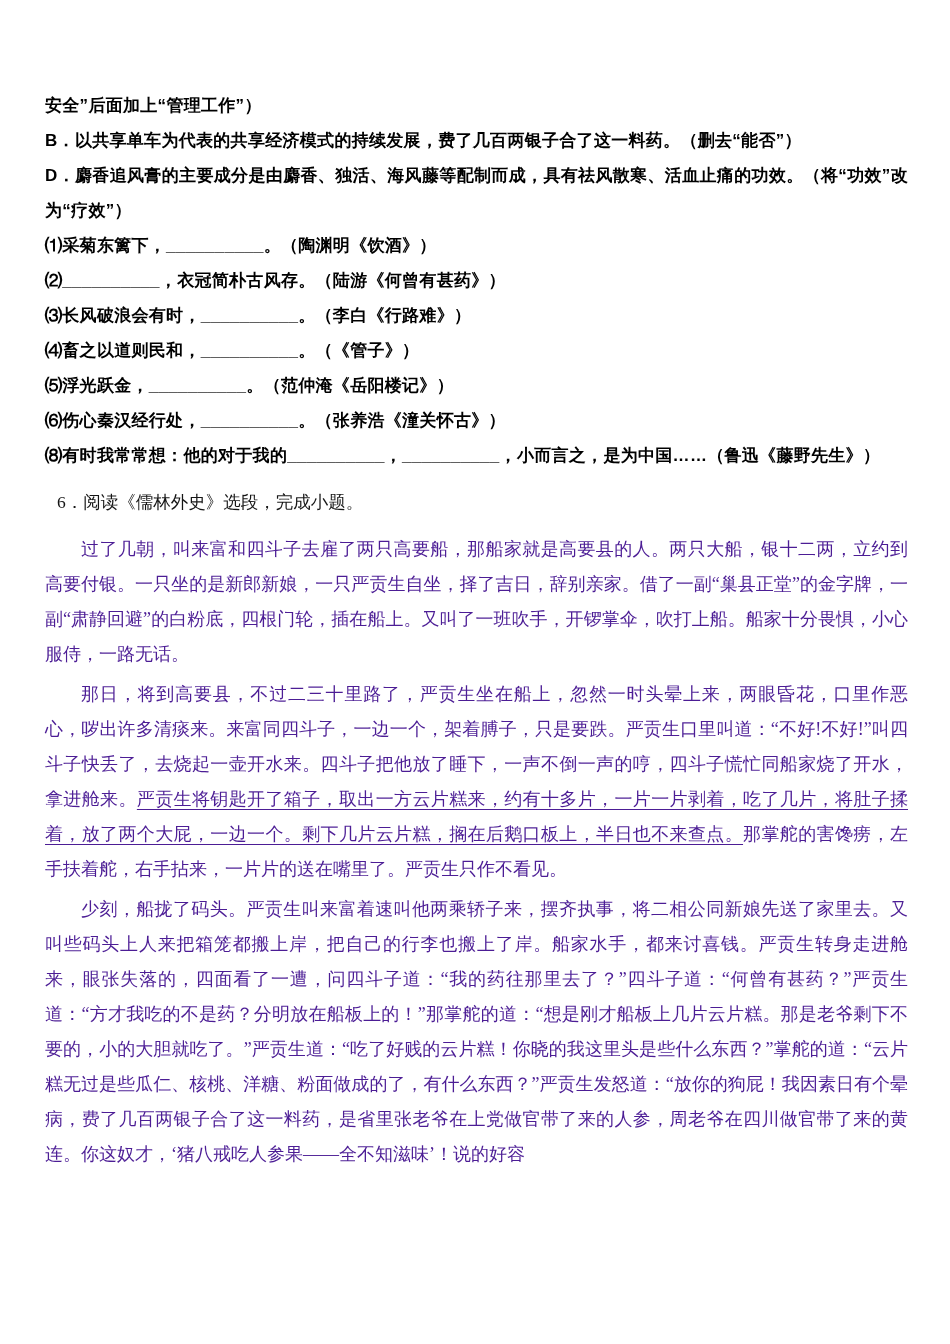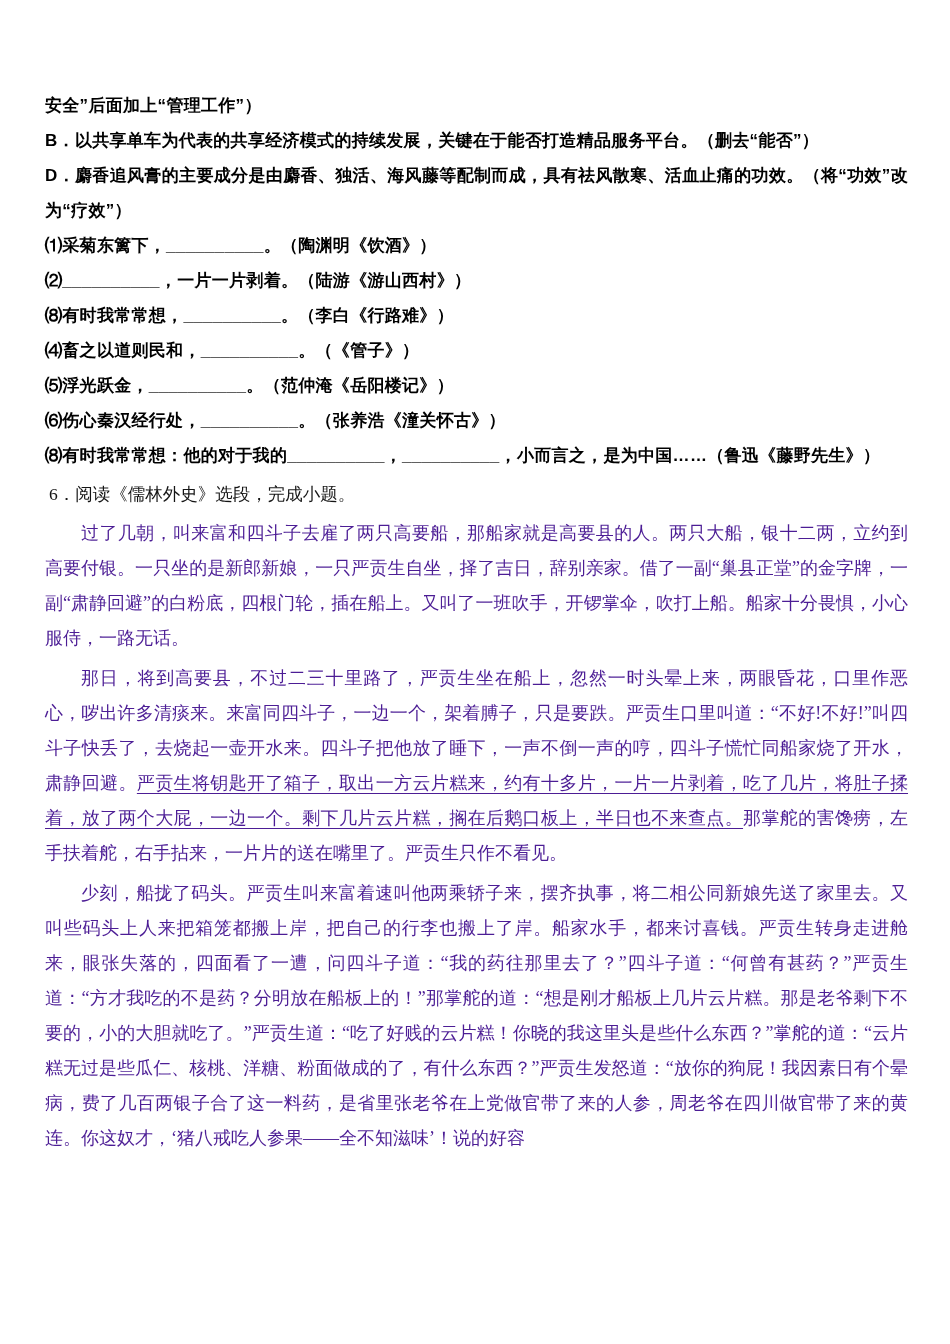--- a/index.html
+++ b/index.html
@@ -32,21 +32,21 @@
     letter-spacing: 0.3px;
     color: #000;
   }
   .opt { text-align: justify; }
   
   .q6-title {
     font-family: "Liberation Serif", serif;
     font-weight: 400;
     font-size: 17.5px;
     line-height: 35px;
-    margin: 4px;
+    margin: 12px;
     color: #151515;
   }
   
   .psg {
     font-family: "Liberation Serif", serif;
     font-weight: 400;
     font-size: 18px;
     line-height: 35px;
     margin: 0 0 5px 0;
     text-indent: 2em;
@@ -60,33 +60,33 @@
     text-decoration-thickness: 1px;
   }
 </style>
 </head>
 <body>
 
 <div class="page">
   <div class="content">
 
     <p class="opt">安全”后面加上“管理工作”）</p>
-    <p class="opt">B．以共享单车为代表的共享经济模式的持续发展，关键在于能否打造精品服务平台。（删去“能否”）</p>
+    <p class="opt">B．以共享单车为代表的共享经济模式的持续发展，费了几百两银子合了这一料药。（删去“能否”）</p>
     <p class="opt">D．麝香追风膏的主要成分是由麝香、独活、海风藤等配制而成，具有祛风散寒、活血止痛的功效。（将“功效”改为“疗效”）</p>
 
     <p class="q5-item">⑴采菊东篱下，__________。（陶渊明《饮酒》）</p>
-    <p class="q5-item">⑵__________，一片一片剥着。（陆游《游山西村》）</p>
-    <p class="q5-item">⑻有时我常常想，__________。（李白《行路难》）</p>
+    <p class="q5-item">⑵__________，衣冠简朴古风存。（陆游《何曾有甚药》）</p>
+    <p class="q5-item">⑶长风破浪会有时，__________。（李白《行路难》）</p>
     <p class="q5-item">⑷畜之以道则民和，__________。（《管子》）</p>
     <p class="q5-item">⑸浮光跃金，__________。（范仲淹《岳阳楼记》）</p>
     <p class="q5-item">⑹伤心秦汉经行处，__________。（张养浩《潼关怀古》）</p>
     <p class="q5-item">⑻有时我常常想：他的对于我的__________，__________，小而言之，是为中国……（鲁迅《藤野先生》）</p>
 
     <p class="q6-title">6．阅读《儒林外史》选段，完成小题。</p>
 
     <p class="psg"><span>过了几朝，叫来富和四斗子去雇了两只高要船，那船家就是高要县的人。两只大船，银十二两，立约到高要付银。一只坐的是新郎新娘，一只严贡生自坐，择了吉日，辞别亲家。借了一副“巢县正堂”的金字牌，一副“肃静回避”的白粉底，四根门轮，插在船上。又叫了一班吹手，开锣掌伞，吹打上船。船家十分畏惧，小心服侍，一路无话。</span></p>
 
-    <p class="psg"><span>那日，将到高要县，不过二三十里路了，严贡生坐在船上，忽然一时头晕上来，两眼昏花，口里作恶心，哕出许多清痰来。来富同四斗子，一边一个，架着膊子，只是要跌。严贡生口里叫道：“不好!不好!”叫四斗子快丢了，去烧起一壶开水来。四斗子把他放了睡下，一声不倒一声的哼，四斗子慌忙同船家烧了开水，肃静回避。</span><span class="ul-seg">严贡生将钥匙开了箱子，取出一方云片糕来，约有十多片，一片一片剥着，吃了几片，将肚子揉着，放了两个大屁，一边一个。剩下几片云片糕，搁在后鹅口板上，半日也不来查点。</span><span>那掌舵的害馋痨，左手扶着舵，右手拈来，一片片的送在嘴里了。严贡生只作不看见。</span></p>
+    <p class="psg"><span>那日，将到高要县，不过二三十里路了，严贡生坐在船上，忽然一时头晕上来，两眼昏花，口里作恶心，哕出许多清痰来。来富同四斗子，一边一个，架着膊子，只是要跌。严贡生口里叫道：“不好!不好!”叫四斗子快丢了，去烧起一壶开水来。四斗子把他放了睡下，一声不倒一声的哼，四斗子慌忙同船家烧了开水，拿进舱来。</span><span class="ul-seg">严贡生将钥匙开了箱子，取出一方云片糕来，约有十多片，一片一片剥着，吃了几片，将肚子揉着，放了两个大屁，一边一个。剩下几片云片糕，搁在后鹅口板上，半日也不来查点。</span><span>那掌舵的害馋痨，左手扶着舵，右手拈来，一片片的送在嘴里了。严贡生只作不看见。</span></p>
 
     <p class="psg"><span>少刻，船拢了码头。严贡生叫来富着速叫他两乘轿子来，摆齐执事，将二相公同新娘先送了家里去。又叫些码头上人来把箱笼都搬上岸，把自己的行李也搬上了岸。船家水手，都来讨喜钱。严贡生转身走进舱来，眼张失落的，四面看了一遭，问四斗子道：“我的药往那里去了？”四斗子道：“何曾有甚药？”严贡生道：“方才我吃的不是药？分明放在船板上的！”那掌舵的道：“想是刚才船板上几片云片糕。那是老爷剩下不要的，小的大胆就吃了。”严贡生道：“吃了好贱的云片糕！你晓的我这里头是些什么东西？”掌舵的道：“云片糕无过是些瓜仁、核桃、洋糖、粉面做成的了，有什么东西？”严贡生发怒道：“放你的狗屁！我因素日有个晕病，费了几百两银子合了这一料药，是省里张老爷在上党做官带了来的人参，周老爷在四川做官带了来的黄连。你这奴才，‘猪八戒吃人参果——全不知滋味’！说的好容</span></p>
 
   </div>
 </div>
 
 </body></html>

